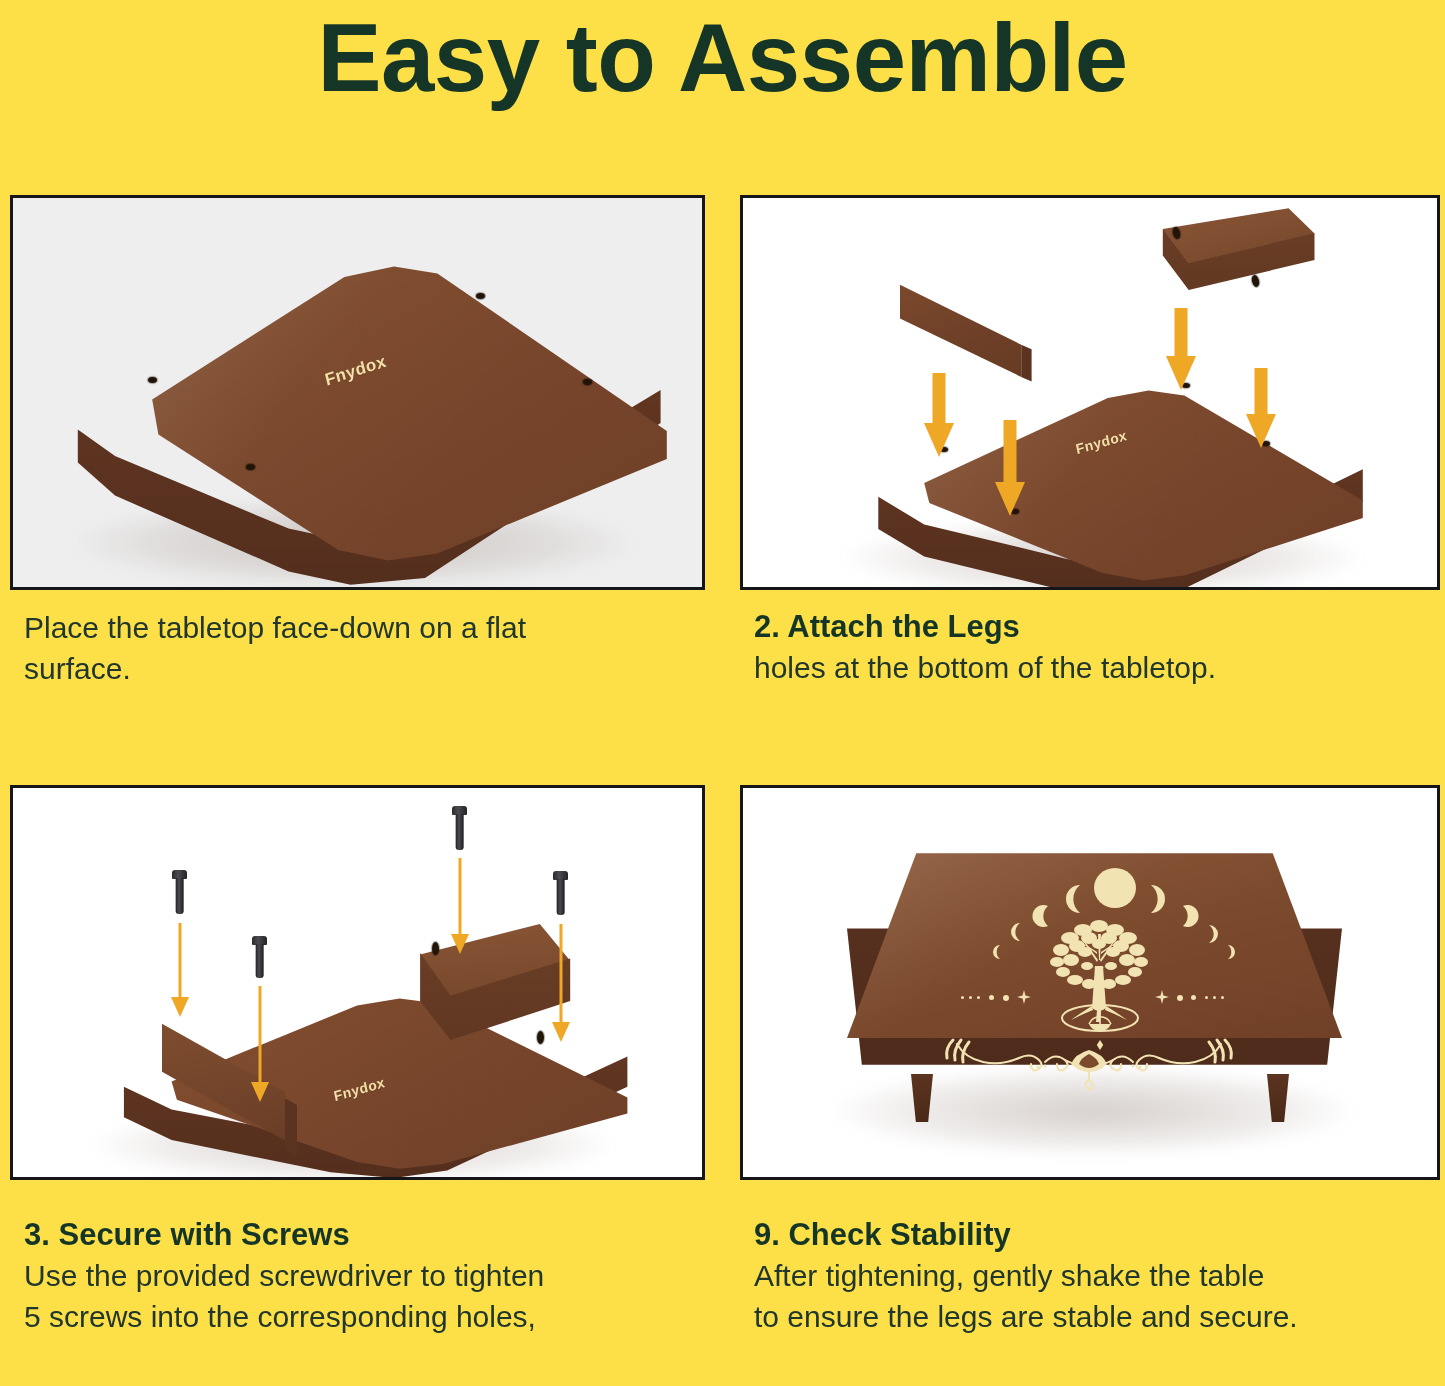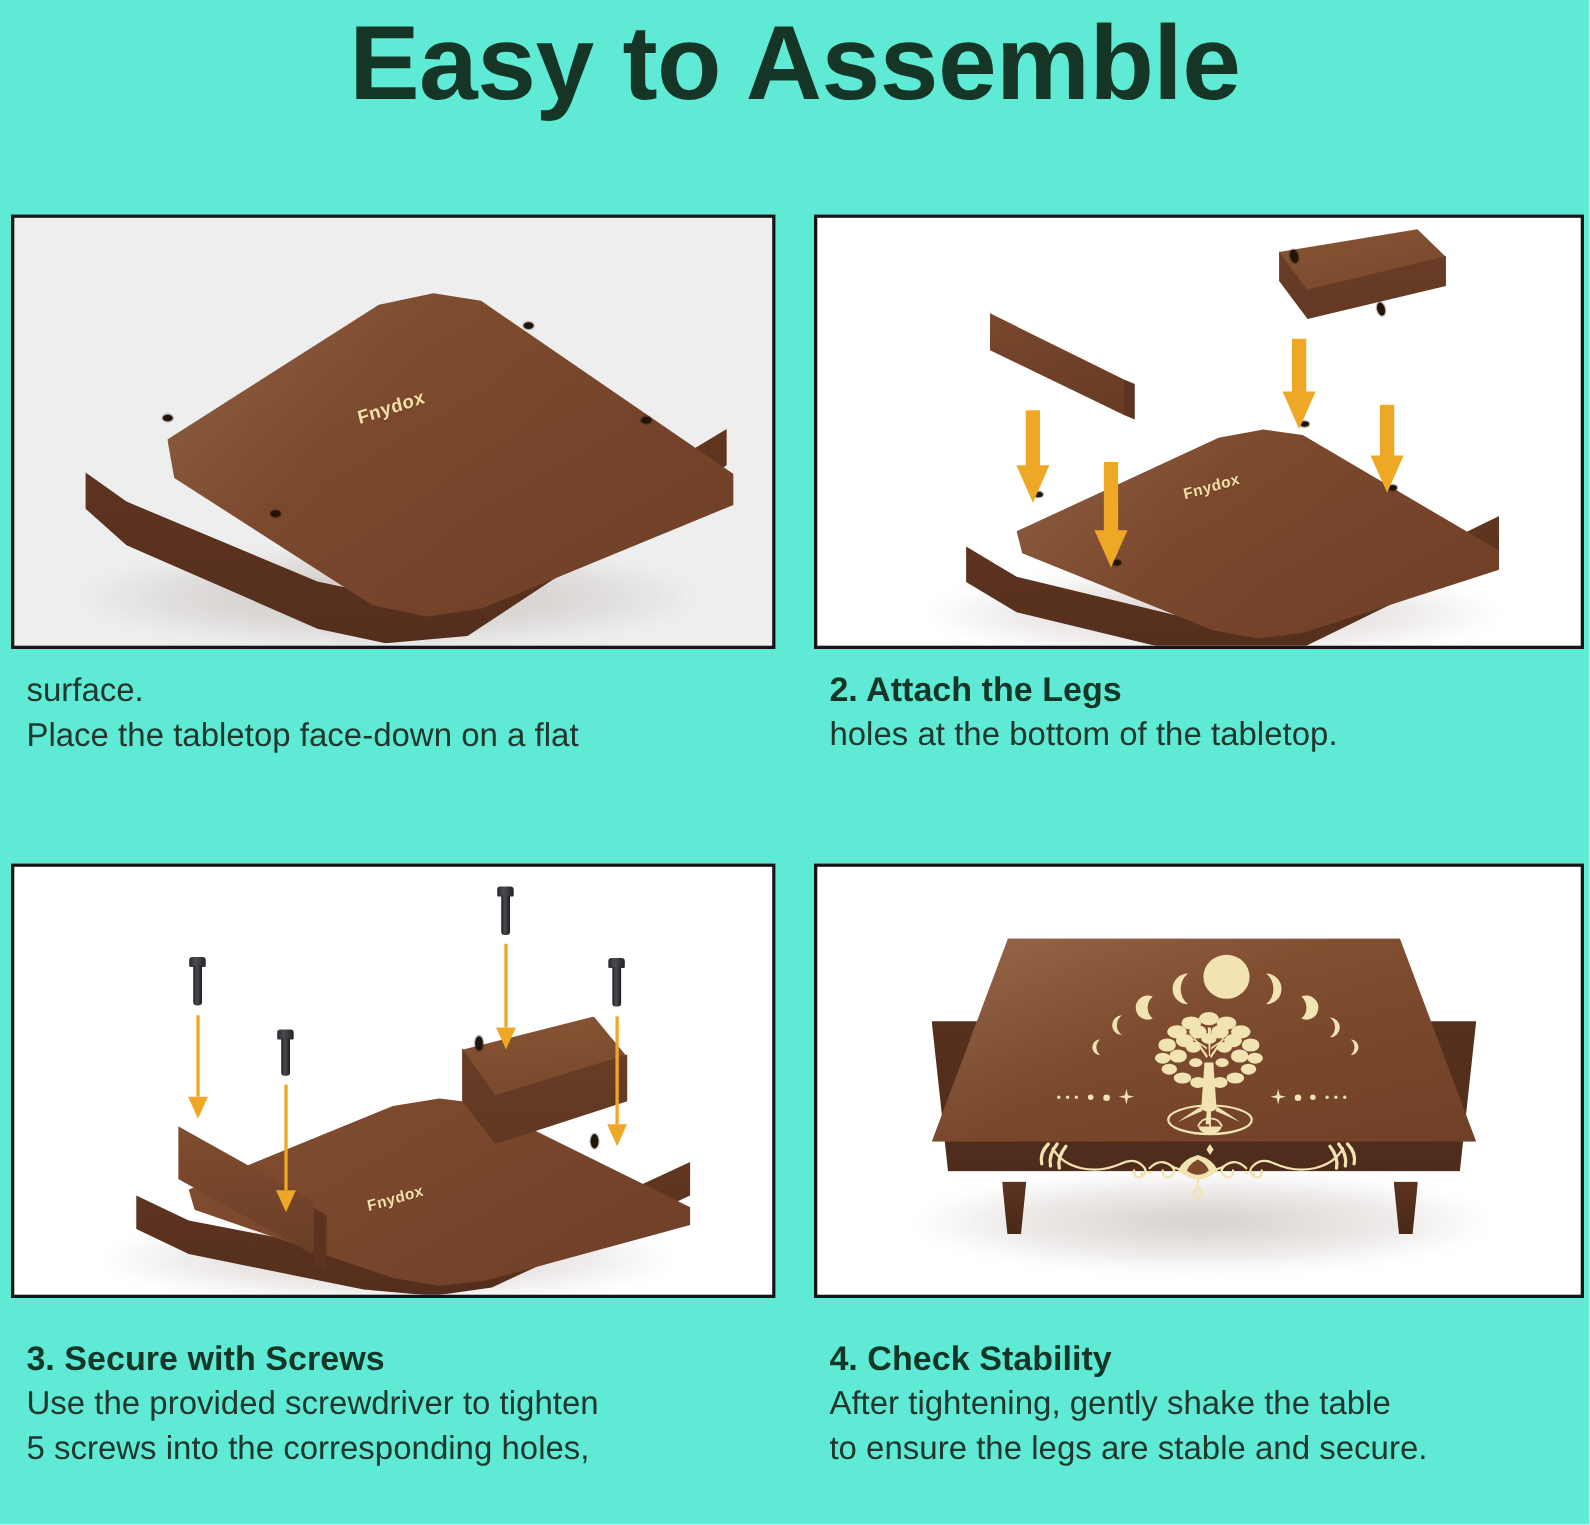--- a/index.html
+++ b/index.html
@@ -8,21 +8,21 @@
     width: 1445px;
     height: 1386px;
     background: #ffffff;
     font-family: "Liberation Sans", sans-serif;
     overflow: hidden;
   }
   #page {
     position: relative;
     width: 1445px;
     height: 1386px;
-    background: #5eead4;
+    background: #fde047;
   }
 
   
   #title {
     position: absolute;
     left: 0; top: 2px;
     width: 1445px;
     text-align: center;
     font-size: 96px;
     line-height: 112px;
@@ -204,22 +204,22 @@
         <div class="hole" style="left:135px; top:179px; width:9px; height:6px;"></div>
         <div class="hole" style="left:463px; top:95px;  width:9px; height:6px;"></div>
         <div class="hole" style="left:570px; top:181px; width:9px; height:6px;"></div>
         <div class="hole" style="left:233px; top:266px; width:9px; height:6px;"></div>
 
         <div class="logo" style="left:311px; top:163px; font-size:17px; transform: rotate(-18deg) skewX(-4deg);">Fnydox</div>
       </div>
     </div>
 
     <div class="caption">
+      <div class="cap-body">Place the tabletop face-down on a flat</div>
       <div class="cap-body">surface.</div>
-      <div class="cap-body">Place the tabletop face-down on a flat</div>
     </div>
   </div>
 
   <div class="step" id="step2">
     <div class="panel">
       <div class="scene">
 
         <div class="shadow-blob" style="left:100px; top:320px; width:520px; height:80px;"></div>
 
         <div class="poly" style="left:150px; top:70px; width:140px; height:140px;
@@ -536,19 +536,19 @@
                 <circle cx="208" cy="34" r="1.6" fill="#f2e3b2" stroke="none"></circle>
               </g>
             </svg>
           </div>
         </div>
 
       </div>
     </div>
 
     <div class="caption">
-      <div class="cap-title">4. Check Stability</div>
+      <div class="cap-title">9. Check Stability</div>
       <div class="cap-body">After tightening, gently shake the table</div>
       <div class="cap-body">to ensure the legs are stable and secure.</div>
     </div>
   </div>
 
 </div>
 
 </body></html>

